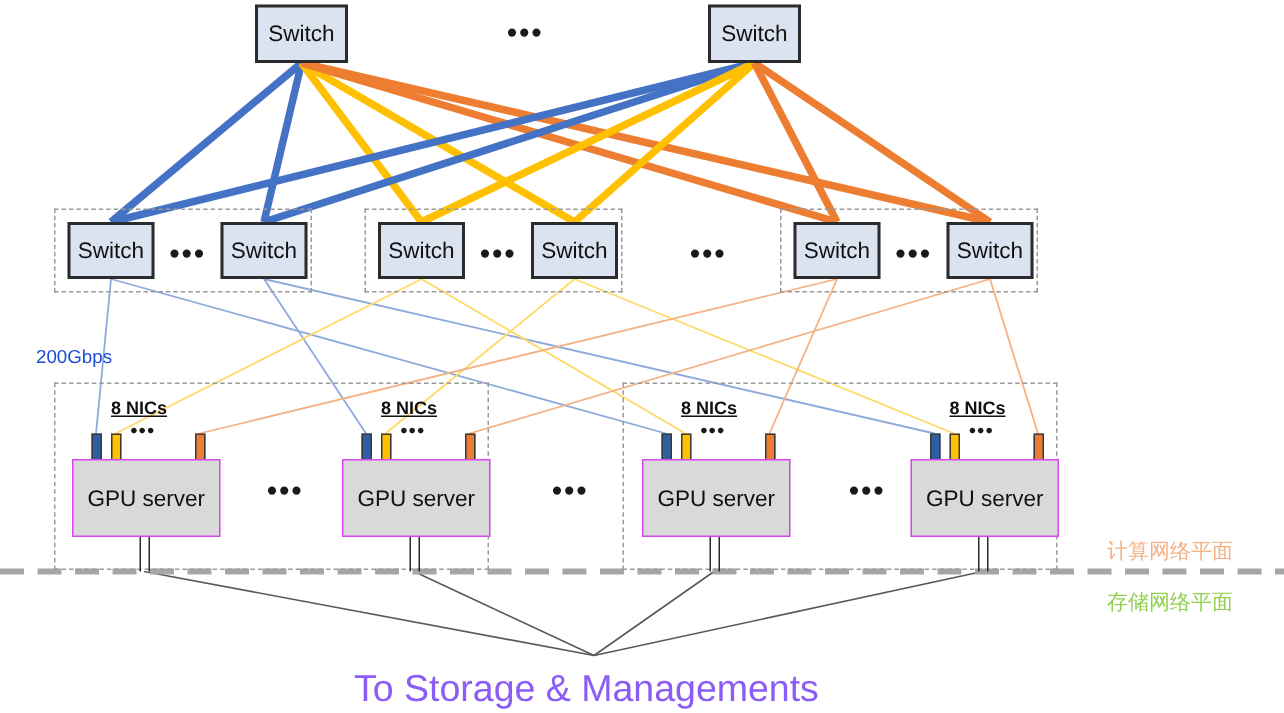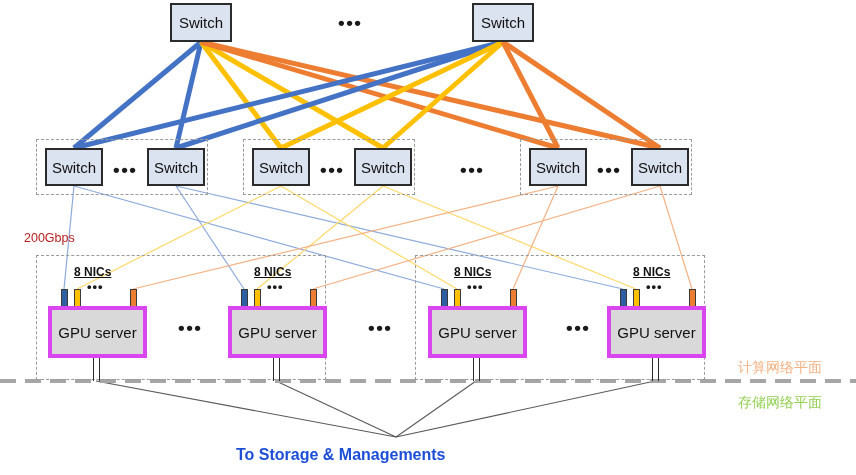--- a/index.html
+++ b/index.html
@@ -7,35 +7,35 @@
   #stage{position:relative;width:720px;height:475px;background:#fff;padding-left:16px;}
   #wires{position:absolute;left:0;top:0;width:856px;height:475px;}
 
   .node{position:absolute;box-sizing:border-box;display:flex;align-items:center;justify-content:center;}
 
   .switch{
     background:#DCE3F0;border:2px solid #2b2b2b;
     font-size:15px;color:#111;line-height:1;
   }
   .gpu{
-    background:#D9D9D9;border:4px solid #d946ef;
+    background:#D9D9D9;border:1px solid #d946ef;
     font-size:15px;color:#111;line-height:1;
   }
   .grp{
     position:absolute;box-sizing:border-box;
     border:1.5px dashed #9a9a9a;background:transparent;
   }
   .ell{position:absolute;color:#1a1a1a;font-size:19px;font-weight:bold;letter-spacing:1.5px;line-height:1;}
   .nic{position:absolute;box-sizing:border-box;border:1px solid #3a3a3a;}
   .nicdots{position:absolute;color:#1a1a1a;font-size:13px;font-weight:bold;letter-spacing:1px;line-height:1;}
   .niclabel{position:absolute;color:#111;font-size:12px;font-weight:bold;line-height:1;white-space:nowrap;text-decoration:underline;}
   .stem{position:absolute;box-sizing:border-box;border-left:1.5px solid #2b2b2b;border-right:1.5px solid #2b2b2b;}
   .plane-lbl{position:absolute;font-size:14px;line-height:1;white-space:nowrap;}
-  .bottomtext{position:absolute;font-size:16px;font-weight:bold;color:#1d4ed8;white-space:nowrap;line-height:1;}
-  .gbps{position:absolute;font-size:12.5px;color:#b91c1c;line-height:1;white-space:nowrap;}
+  .bottomtext{position:absolute;font-size:25px;font-weight:normal;color:#8b5cf6;white-space:nowrap;line-height:1;}
+  .gbps{position:absolute;font-size:12.5px;color:#1d4ed8;line-height:1;white-space:nowrap;}
 </style>
 </head>
 <body>
 
 <div id="stage">
 
   <svg id="wires" viewBox="0 0 856 475" xmlns="http://www.w3.org/2000/svg">
 
     <g>
       <line x1="201" y1="42" x2="74" y2="148" stroke="#4472C4" stroke-width="5"></line>

